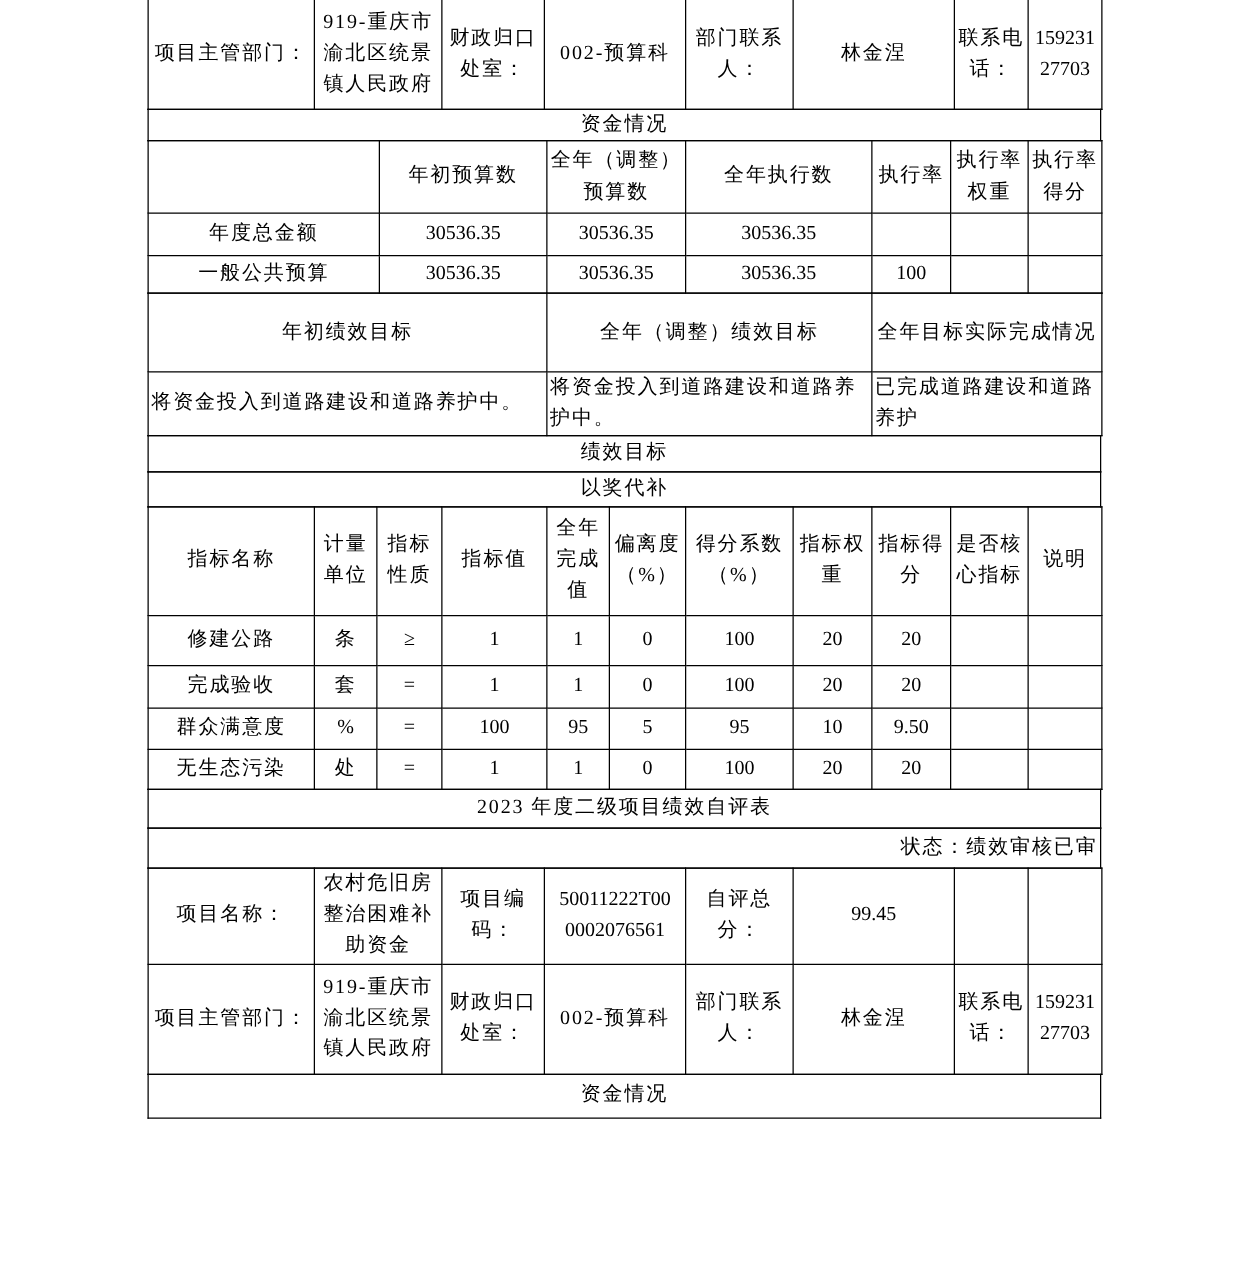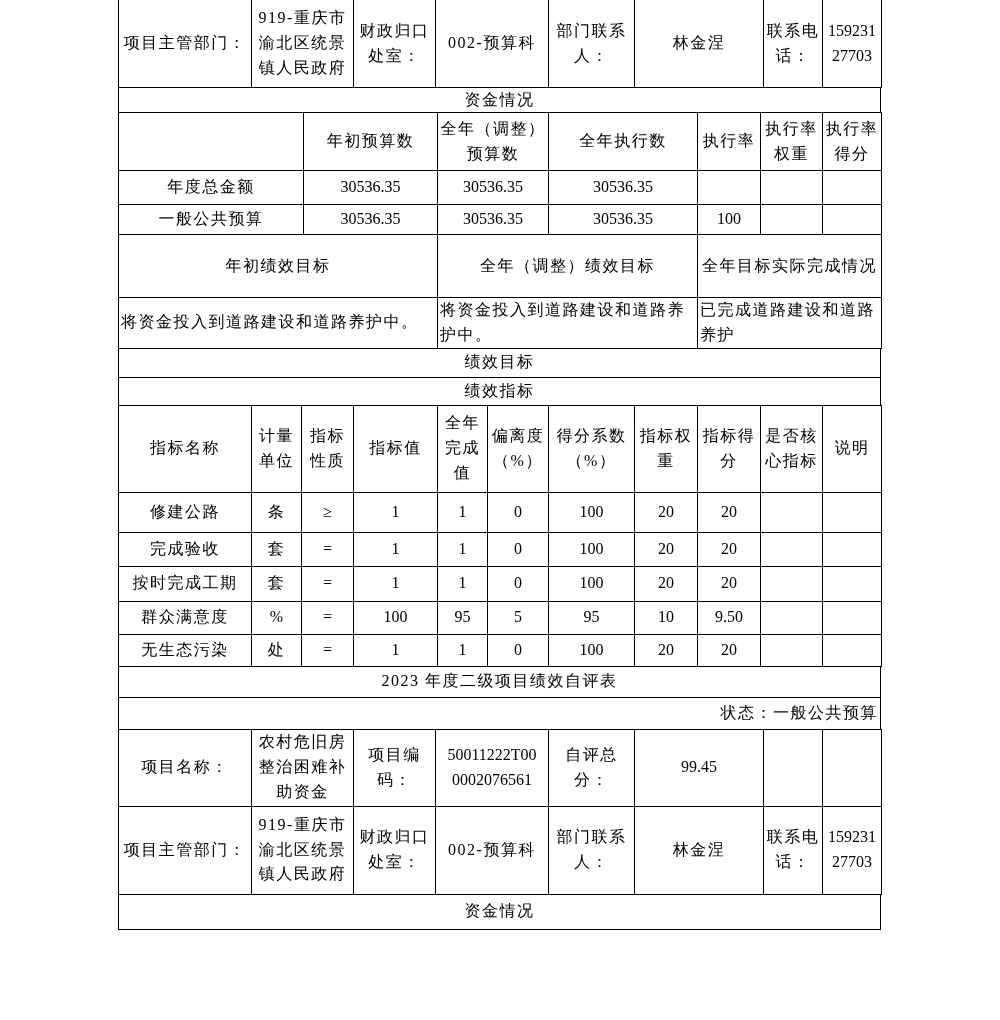--- a/index.html
+++ b/index.html
@@ -123,21 +123,21 @@
       <tbody>
           <tr style="height:29px">
         <td class="sechead">绩效目标</td>
       </tr>
     </tbody>
       </table>
 
     <table>
       <tbody>
           <tr style="height:28px">
-        <td class="sechead">绩效指标</td>
+        <td class="sechead">以奖代补</td>
       </tr>
     </tbody>
       </table>
 
     <table>
       <colgroup>
         <col style="width:133px">
           <col style="width:50px">
           <col style="width:52px">
           <col style="width:84px">
@@ -182,33 +182,20 @@
         <td class="num">=</td>
         <td class="num">1</td>
         <td class="num">1</td>
         <td class="num">0</td>
         <td class="num">100</td>
         <td class="num">20</td>
         <td class="num">20</td>
         <td></td>
         <td></td>
       </tr>
-      <tr style="height:35px">
-        <td>按时完成工期</td>
-        <td>套</td>
-        <td class="num">=</td>
-        <td class="num">1</td>
-        <td class="num">1</td>
-        <td class="num">0</td>
-        <td class="num">100</td>
-        <td class="num">20</td>
-        <td class="num">20</td>
-        <td></td>
-        <td></td>
-      </tr>
       <tr style="height:33px">
         <td>群众满意度</td>
         <td class="num">%</td>
         <td class="num">=</td>
         <td class="num">100</td>
         <td class="num">95</td>
         <td class="num">5</td>
         <td class="num">95</td>
         <td class="num">10</td>
         <td class="num">9.50</td>
@@ -235,21 +222,21 @@
       <tbody>
           <tr style="height:31px">
         <td class="titlecell">2023 年度二级项目绩效自评表</td>
       </tr>
     </tbody>
       </table>
 
     <table>
       <tbody>
           <tr style="height:32px">
-        <td class="statuscell">状态：一般公共预算</td>
+        <td class="statuscell">状态：绩效审核已审</td>
       </tr>
     </tbody>
       </table>
 
     <table>
       <colgroup>
         <col style="width:133px">
           <col style="width:102px">
           <col style="width:82px">
           <col style="width:113px">

